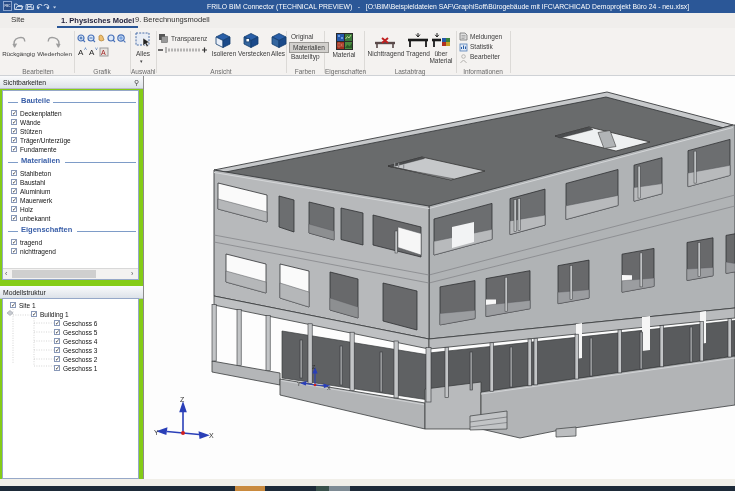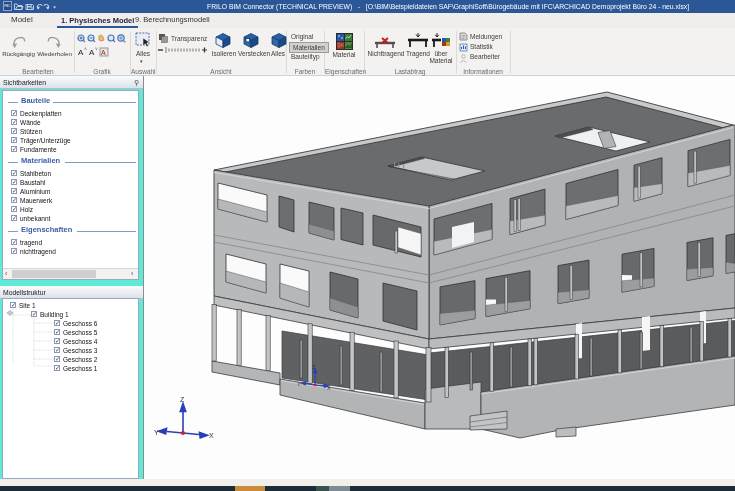--- a/index.html
+++ b/index.html
@@ -14,21 +14,21 @@
   #menubar { position:absolute; left:0; top:13px; width:735px; height:15px; background:#f0eeec; }
   .menu-item { position:absolute; top:0; height:15px; font-size:8px; line-height:14px; color:#333; }
   #mi2 { font-size:7.5px; font-weight:bold; color:#1f1f3a; border-bottom:2px solid #2b5797; }
   
   #ribbon { position:absolute; left:0; top:28px; width:735px; height:48px; background:#f4f2f0; border-bottom:1px solid #cfd2d6; }
   .rsep { position:absolute; top:3px; width:1px; height:42px; background:#dcdad7; }
   .glabel { position:absolute; top:40px; height:8px; font-size:6.5px; color:#6a6a6a; text-align:center; }
   .graytxt { color:#b9b7b4; }
   .rtxt { font-size:6.5px; color:#3a3a3a; }
   
-  #sidebar { position:absolute; left:0; top:76px; width:143px; height:403px; background:#5eead4; }
+  #sidebar { position:absolute; left:0; top:76px; width:143px; height:403px; background:#84cc16; }
   .phead { position:absolute; left:0; width:143px; height:13px; background:linear-gradient(#fafbfc,#dde2e9); border-bottom:1px solid #b9bdc5; font-size:6.8px; color:#222; line-height:13px; padding-left:3px; }
   .wpanel { position:absolute; left:2px; width:137px; background:#ffffff; border:1px solid #96a8c8; }
   .sechead { position:absolute; font-size:7.5px; font-weight:bold; color:#3a5fa8; }
   .secline { position:absolute; height:1px; background:#7e9cc8; }
   .cbrow { position:absolute; font-size:6.5px; color:#111; }
   .cb { position:absolute; width:6px; height:6px; border:1px solid #8898b8; background:#fff; }
   .cb:after { content:"\2713"; position:absolute; left:0px; top:-2.5px; font-size:6px; color:#333; }
   
   #mainview { position:absolute; left:144px; top:76px; width:591px; height:403px; background:#fdfdfd; }
   #vsplit { position:absolute; left:143px; top:76px; width:1px; height:403px; background:#8c8c8c; }
@@ -45,21 +45,21 @@
       <path d="M12 2.5 h6.5 l1 1 v4 h-7.5 z M13.5 2.5 v2 h3.5 v-2 M13.5 7.5 v-2.5 h4.5 v2.5" fill="none" stroke="#cdd9ec" stroke-width="0.9"></path>
       <path d="M24 7 q-2 -4 1.5 -4.5 q2.5 -0.5 2.5 1.5" fill="none" stroke="#cdd9ec" stroke-width="1"></path>
       <path d="M24.5 7.6 l-1.8 -2.6 l3.2 -0.4 z" fill="#cdd9ec"></path>
       <path d="M34 7 q2 -4 -1.5 -4.5 q-2.5 -0.5 -2.5 1.5" fill="none" stroke="#cdd9ec" stroke-width="1"></path>
       <path d="M33.5 7.6 l1.8 -2.6 l-3.2 -0.4 z" fill="#cdd9ec"></path>
       <path d="M39 4.5 l1.6 2 l1.6 -2 z" fill="#cdd9ec"></path>
     </svg>
     <div id="title-text">FRILO BIM Connector (TECHNICAL PREVIEW)&nbsp;&nbsp;&nbsp;-&nbsp;&nbsp;&nbsp;[O:\BIM\Beispieldateien SAF\GraphiSoft\Bürogebäude mit IFC\ARCHICAD Demoprojekt Büro 24 - neu.xlsx]</div>
   </div>
   <div id="menubar">
-    <div class="menu-item" style="left:11px;">Model</div>
+    <div class="menu-item" style="left:11px;">Site</div>
     <div class="menu-item" id="mi2" style="left:57px; padding:1px 4px;">1. Physisches Model</div>
     <div class="menu-item" style="left:135px; font-size:7.5px;">9. Berechnungsmodell</div>
   </div>
   <div id="ribbon">
     <div class="rsep" style="left:74px;"></div>
     <div class="rsep" style="left:130px;"></div>
     <div class="rsep" style="left:156px;"></div>
     <div class="rsep" style="left:286px;"></div>
     <div class="rsep" style="left:324px;"></div>
     <div class="rsep" style="left:364px;"></div>

